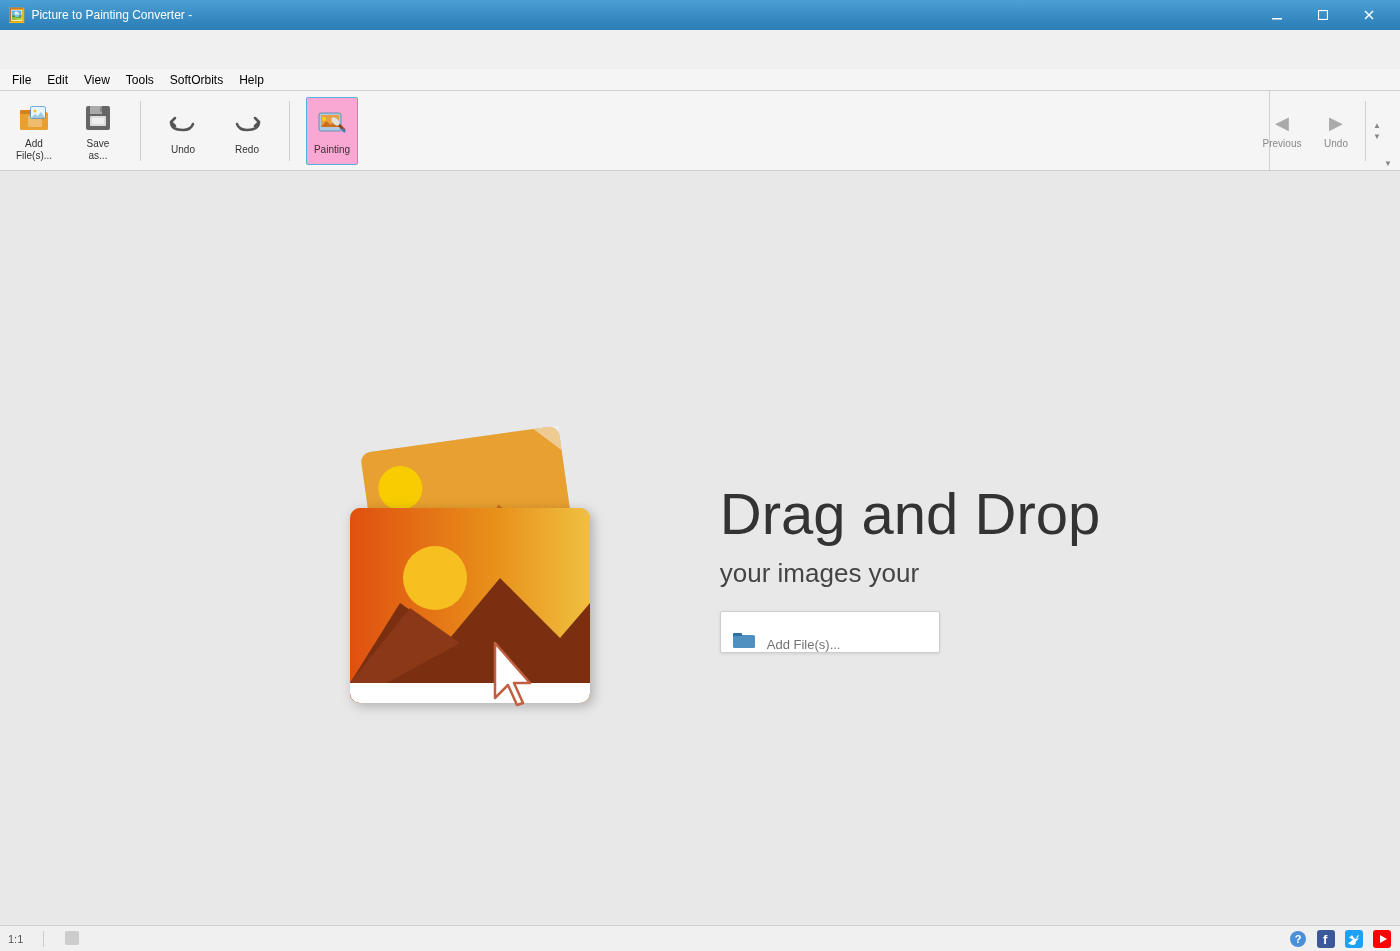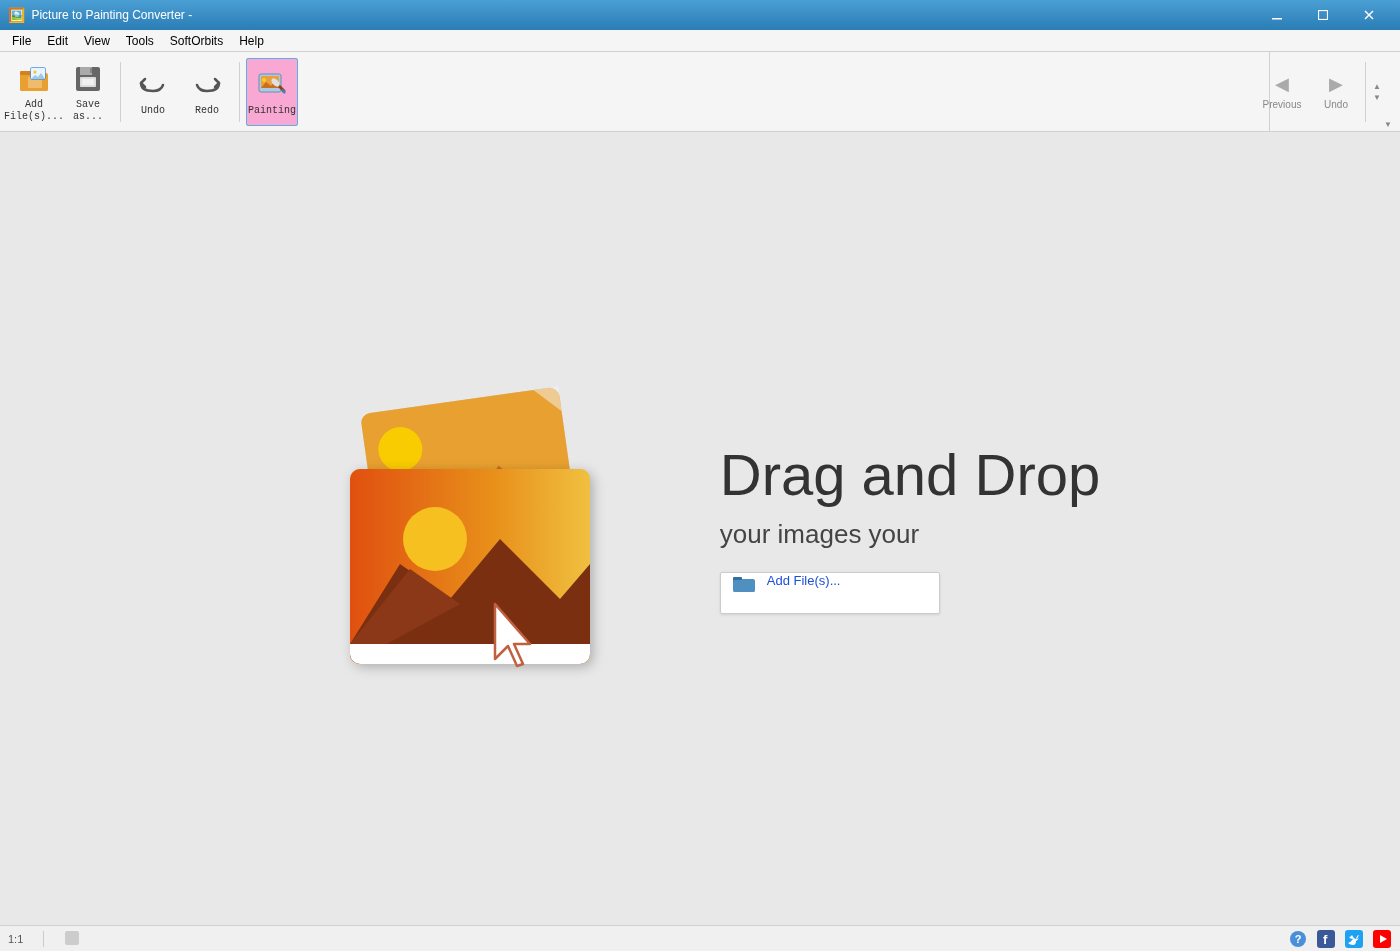--- a/index.html
+++ b/index.html
@@ -34,20 +34,21 @@
     }
 
     
     #menu-bar {
       background: #f5f5f5;
       height: 22px;
       display: flex;
       align-items: center;
       border-bottom: 1px solid #d0d0d0;
       padding: 0 4px;
+      margin-top: 39px;
     }
     .menu-item {
       padding: 2px 8px;
       font-size: 12px;
       cursor: pointer;
       height: 100%;
       display: flex;
       align-items: center;
       color: #000;
     }
@@ -58,22 +59,21 @@
       height: 80px;
       border-bottom: 1px solid #d0d0d0;
       display: flex;
       align-items: center;
       padding: 4px 8px;
       position: relative;
     }
     .toolbar-group {
       display: flex;
       align-items: center;
-      gap: 2px;
-      font-family: Liberation Mono, monospace;
+      gap: 12px;
     }
     .toolbar-btn {
       display: flex;
       flex-direction: column;
       align-items: center;
       justify-content: center;
       width: 52px;
       height: 68px;
       cursor: pointer;
       border: 1px solid transparent;
@@ -187,26 +187,26 @@
       color: #444;
     }
     #add-files-btn {
       margin-top: 10px;
       width: 220px;
       height: 42px;
       background: white;
       border: 1px solid #ccc;
       border-radius: 2px;
       display: flex;
-      align-items: flex-start;
+      align-items: flex-end;
       gap: 10px;
       padding: 0 12px;
       cursor: pointer;
       font-size: 13px;
-      color: #1d4ed8;
+      color: #737373;
       box-shadow: 0 1px 3px rgba(0,0,0,0.1);
     }
 
     
     #status-bar {
       position: absolute;
       bottom: 0;
       left: 0;
       right: 0;
       height: 26px;

